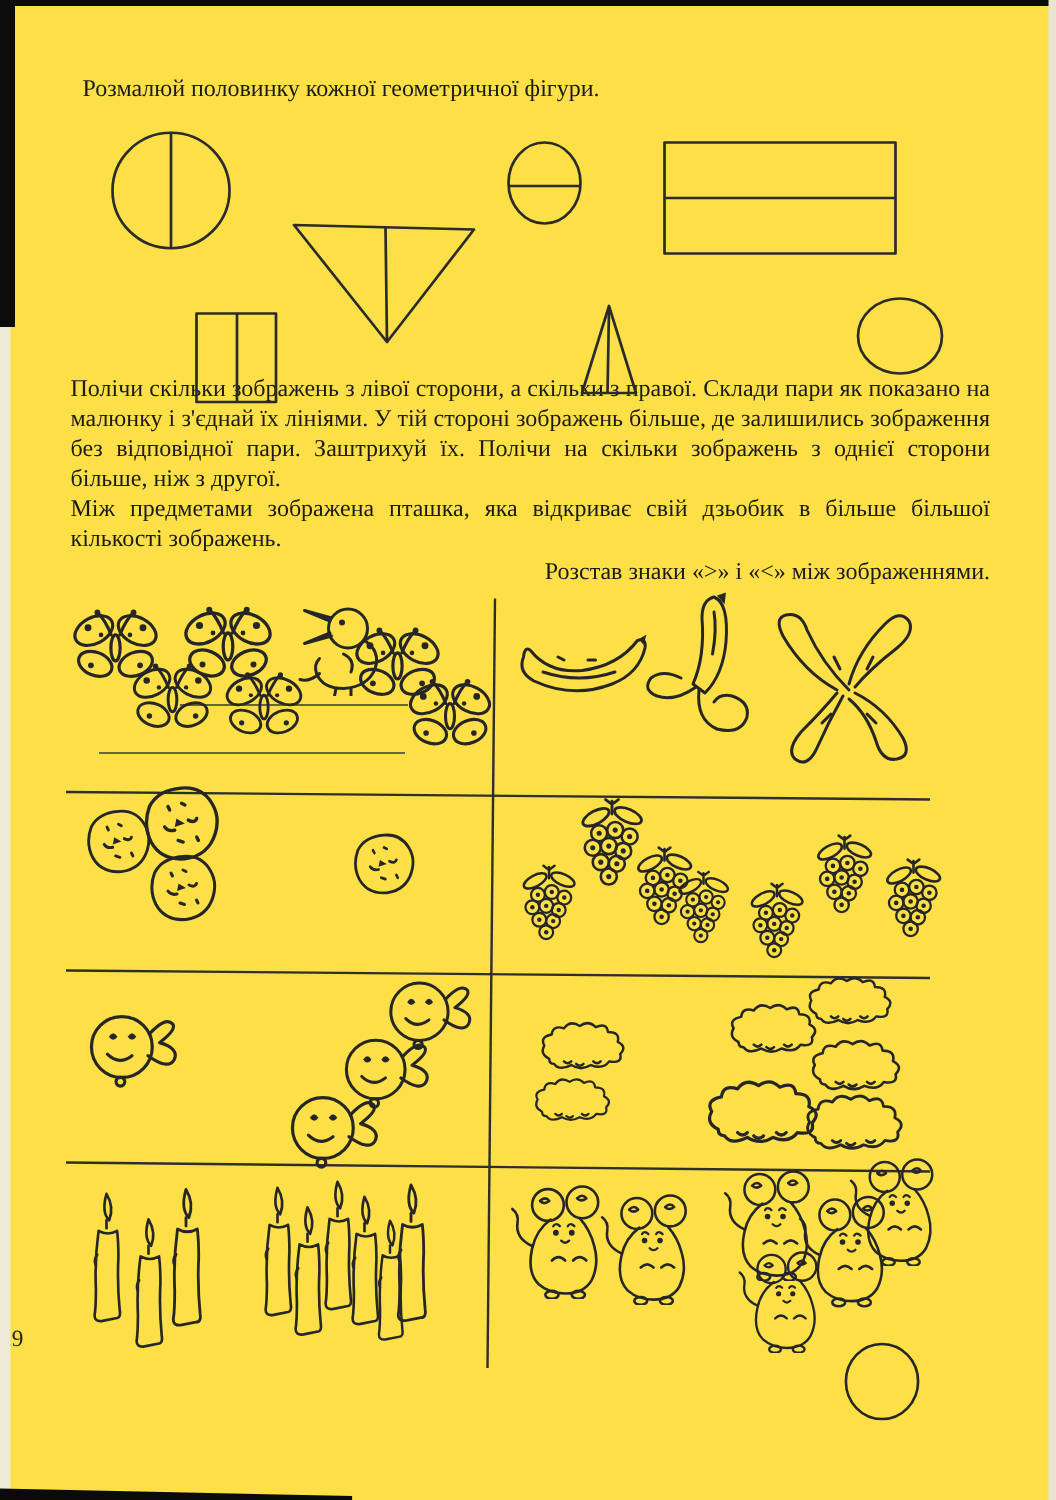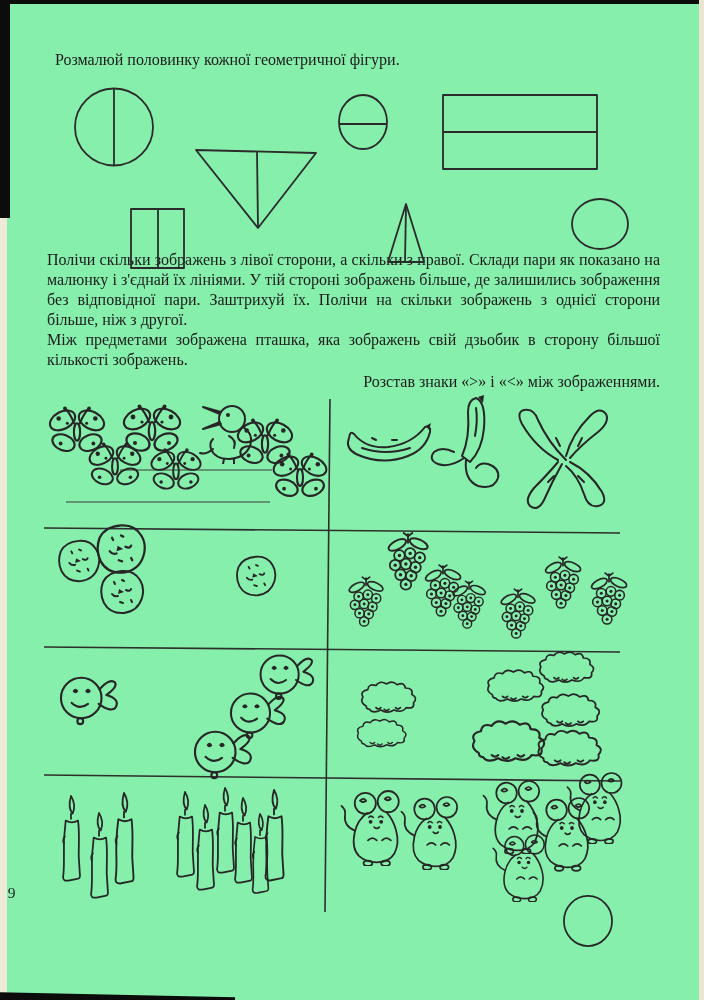--- a/index.html
+++ b/index.html
@@ -1,18 +1,18 @@
 <!DOCTYPE html>
 <html><head>
 <meta charset="utf-8">
 <style>
   html,body{margin:0;padding:0;}
   body{width:704px;height:1000px;position:relative;background:#f7f4ec;overflow:hidden;
        font-family:"Liberation Serif", serif;color:#1c1c1c;}
-  .page{position:absolute;inset:0;background:#86efac;}
+  .page{position:absolute;inset:0;background:#fde047;}
   
   .edge-top{position:absolute;left:0;top:0;width:704px;height:4px;background:#0b0b0b;}
   .edge-left{position:absolute;left:0;top:0;width:10px;height:218px;background:#0c0c0c;}
   .edge-left-lower{position:absolute;left:0;top:218px;width:7px;height:782px;background:#efe9d8;}
   .edge-right{position:absolute;right:0;top:0;width:5px;height:1000px;background:#ebe4d1;}
   .edge-bottom{position:absolute;left:0;top:991px;width:235px;height:9px;background:#0b0b0b;
                clip-path:polygon(0% 15%,100% 70%,100% 100%,0% 100%);}
   
   .para{position:absolute;font-size:16px;line-height:20px;color:#1b1b1b;}
   .justify{text-align:justify;}
@@ -25,21 +25,21 @@
   
   #art{position:absolute;left:0;top:0;width:704px;height:1000px;color:#262626;}
 </style>
 </head>
 <body>
 
 <div class="page">
 
   <div class="para" id="task1">Розмалюй половинку кожної геометричної фігури.</div>
   <div class="para justify" id="task2">Полічи скільки зображень з лівої сторони, а скільки з правої. Склади пари як показано на малюнку і з'єднай їх лініями. У тій стороні зображень більше, де залишились зображення без відповідної пари. Заштрихуй їх. Полічи на скільки зображень з однієї сторони більше, ніж з другої.</div>
-  <div class="para justify" id="task3">Між предметами  зображена пташка, яка зображень свій дзьобик в сторону більшої кількості зображень.</div>
+  <div class="para justify" id="task3">Між предметами  зображена пташка, яка відкриває свій дзьобик в більше більшої кількості зображень.</div>
   <div class="para" id="task4">Розстав знаки «&gt;» і «&lt;» між зображеннями.</div>
   <div id="page-number">29</div>
 
   <svg id="art" viewBox="0 0 704 1000" xmlns="http://www.w3.org/2000/svg" xmlns:xlink="http://www.w3.org/1999/xlink">
     <defs>
       <symbol id="sym-butterfly" viewBox="0 0 64 56">
         <g fill="none" stroke="currentColor" stroke-width="2.2" stroke-linecap="round">
           <ellipse cx="17" cy="17" rx="14" ry="9" transform="rotate(-28 17 17)"></ellipse>
           <ellipse cx="47" cy="17" rx="14" ry="9" transform="rotate(28 47 17)"></ellipse>
           <ellipse cx="18" cy="40" rx="12" ry="8" transform="rotate(22 18 40)"></ellipse>

